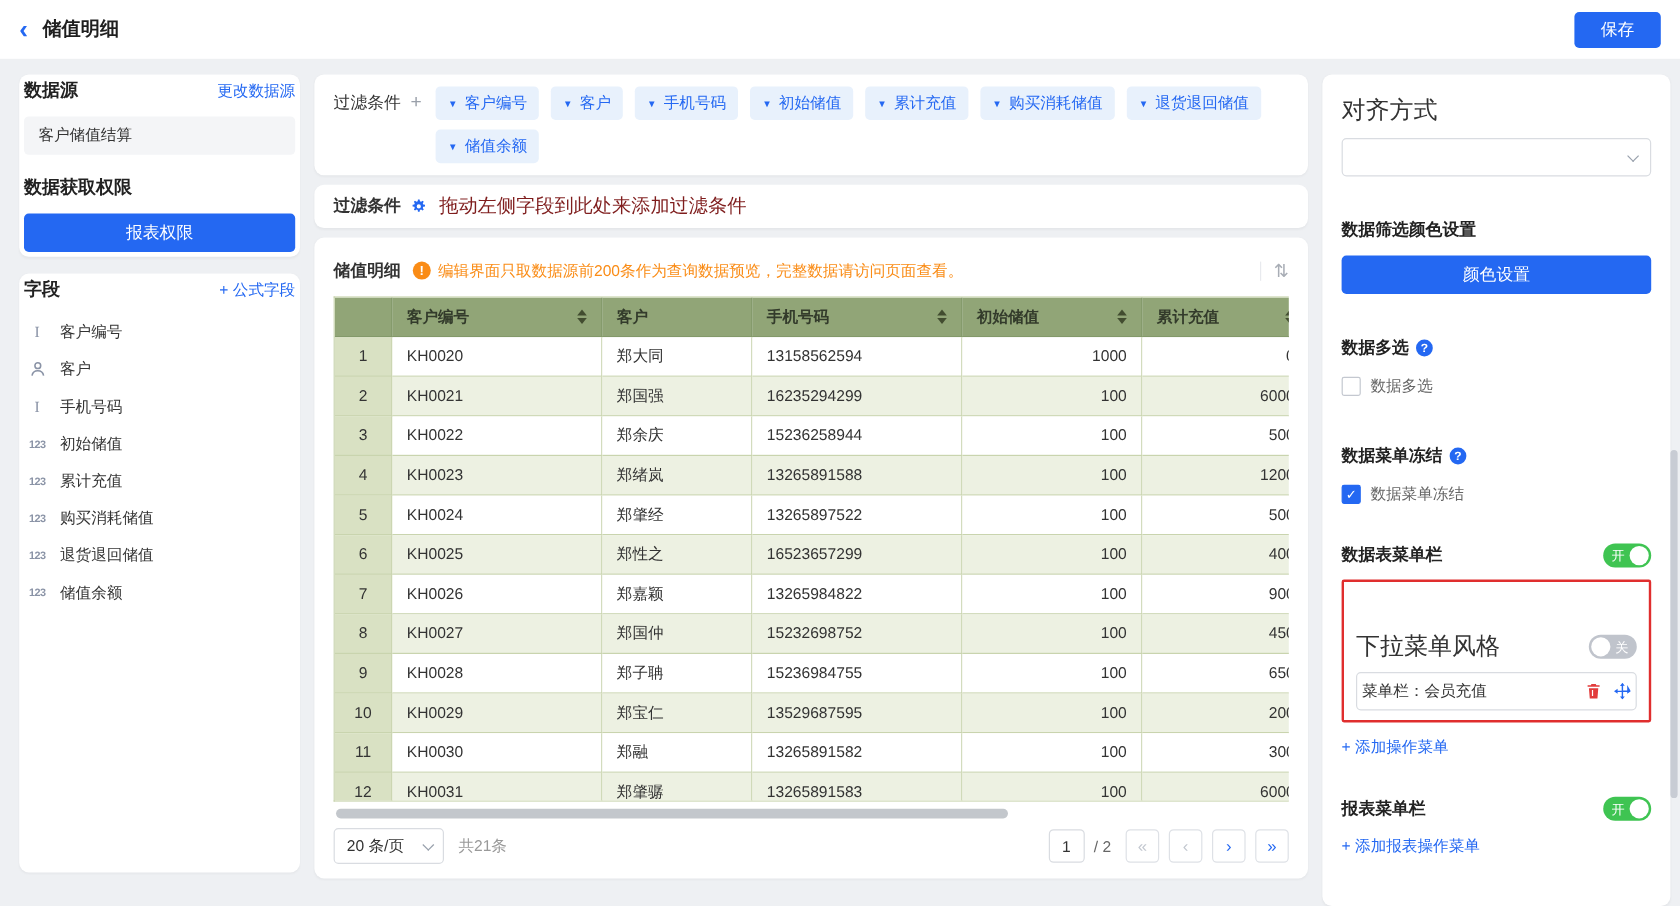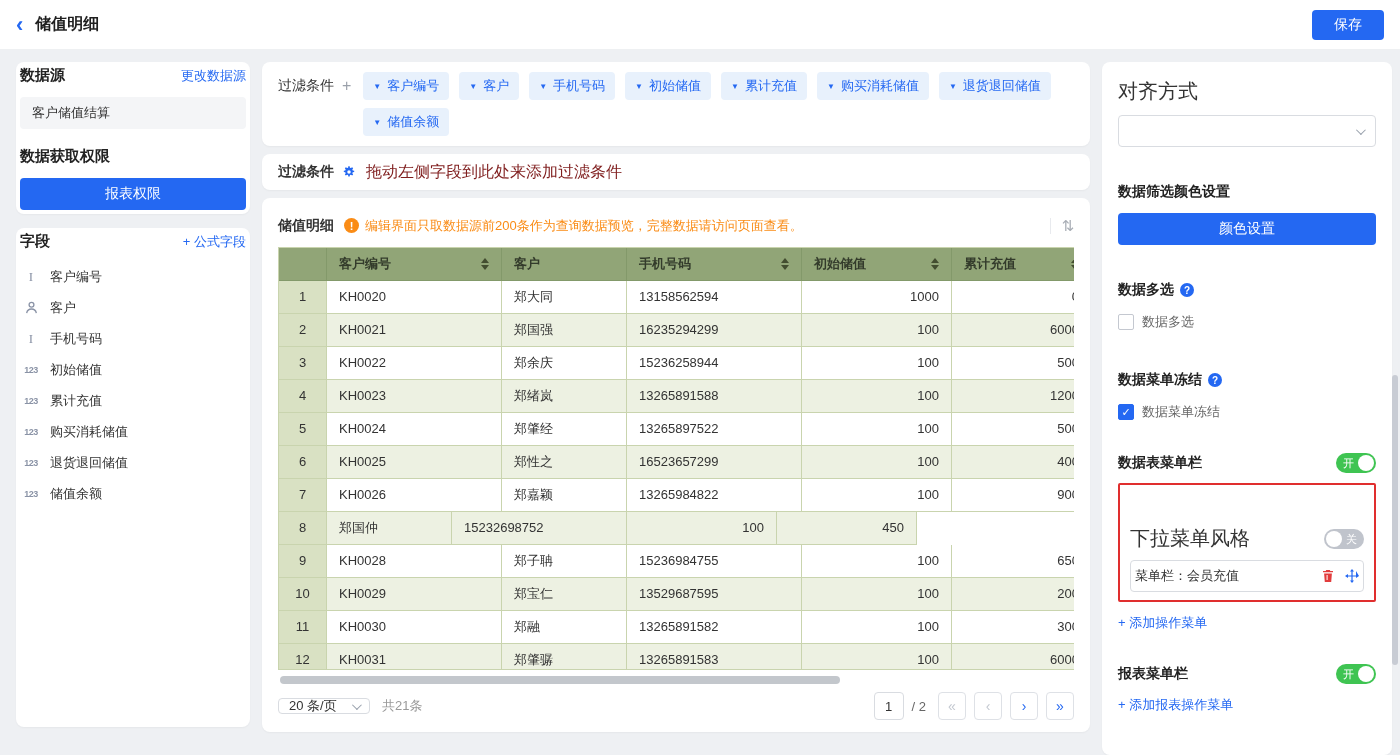--- a/index.html
+++ b/index.html
@@ -80,21 +80,21 @@
     border-right:1px solid #c9d4ae; border-bottom:1px solid #c9d4ae;
     font-size:13px; color:#333; overflow:hidden; white-space:nowrap; flex:none; }
   .td.idx { background:#d9e1c3; text-align:center; padding:0; }
   .tr:nth-child(even) .td:not(.idx) { background:#edf1e2; }
   .td.num { text-align:right; }
   .c0 { width:48px; } .c1 { width:175px; } .c2 { width:125px; }
   .c3 { width:175px; } .c4 { width:150px; } .c5 { width:140px; }
   .hscroll { height:8px; width:560px; background:#c3c7cc; border-radius:4px;
     margin:6px 0 0 2px; cursor:pointer; }
   .pager { margin-top:8px; display:flex; align-items:center; }
-  .pagesize { width:92px; height:16px; border:1px solid #d9dce1; border-radius:4px;
+  .pagesize { width:92px; height:30px; border:1px solid #d9dce1; border-radius:4px;
     display:flex; align-items:center; justify-content:space-between; padding:0 10px;
     font-size:13px; color:#333; cursor:pointer; }
   .chev { width:7px; height:7px; border-right:1.5px solid #98a0ac;
     border-bottom:1.5px solid #98a0ac; transform:rotate(45deg) translateY(-2px); }
   .total { color:#999; font-size:13px; margin-left:12px; }
   .pager-right { margin-left:auto; display:flex; align-items:center; }
   .page-box { width:30px; height:28px; border:1px solid #d9dce1; border-radius:4px;
     display:flex; align-items:center; justify-content:center; font-size:13px; }
   .page-suffix { color:#666; margin:0 4px 0 8px; font-size:13px; }
   .pg-btn { width:28px; height:28px; border:1px solid #dee1e6; border-radius:4px;
@@ -368,20 +368,21 @@
               <div class="tr">
                 <div class="td c0 idx">7</div>
                 <div class="td c1">KH0026</div>
                 <div class="td c2">郑嘉颖</div>
                 <div class="td c3">13265984822</div>
                 <div class="td c4 num">100</div>
                 <div class="td c5 num">900</div>
               </div>
               <div class="tr">
                 <div class="td c0 idx">8</div>
+                <div class="td c1">KH0027</div>
                 <div class="td c2">郑国仲</div>
                 <div class="td c3">15232698752</div>
                 <div class="td c4 num">100</div>
                 <div class="td c5 num">450</div>
               </div>
               <div class="tr">
                 <div class="td c0 idx">9</div>
                 <div class="td c1">KH0028</div>
                 <div class="td c2">郑子聃</div>
                 <div class="td c3">15236984755</div>

